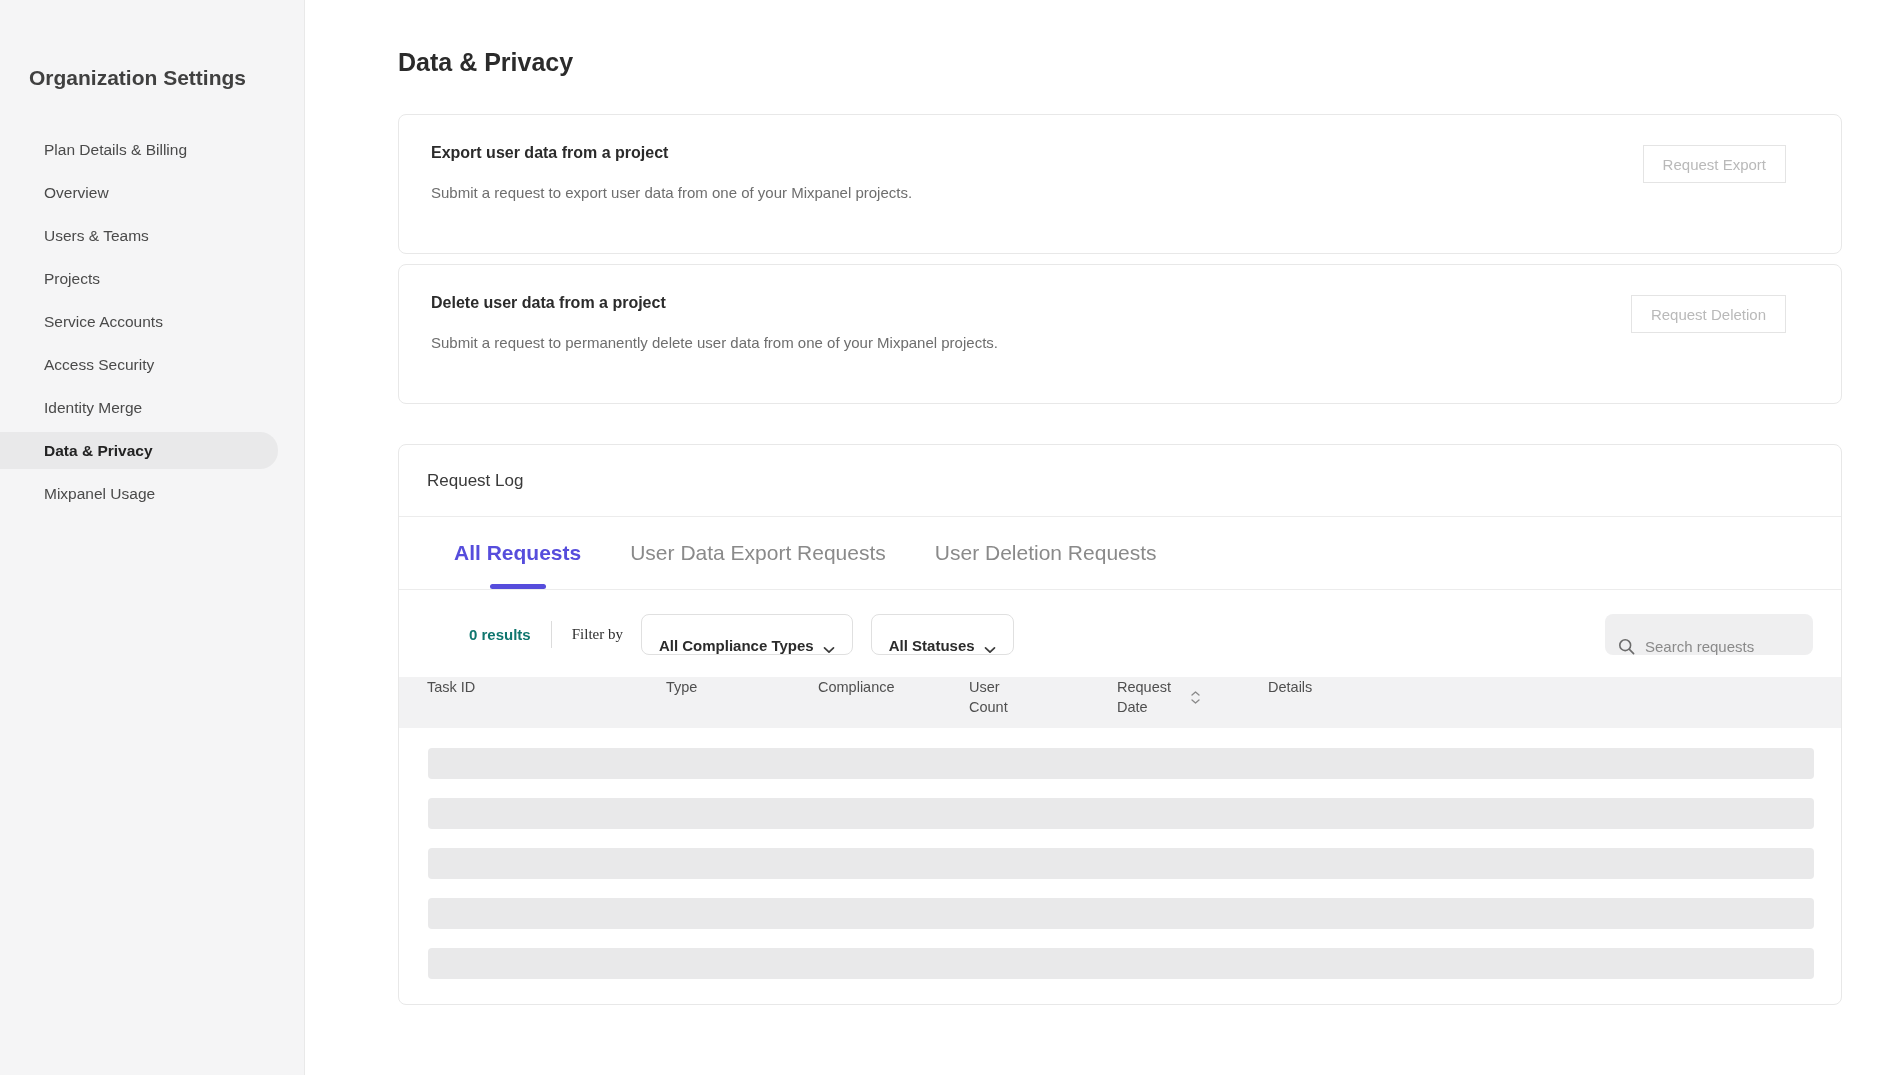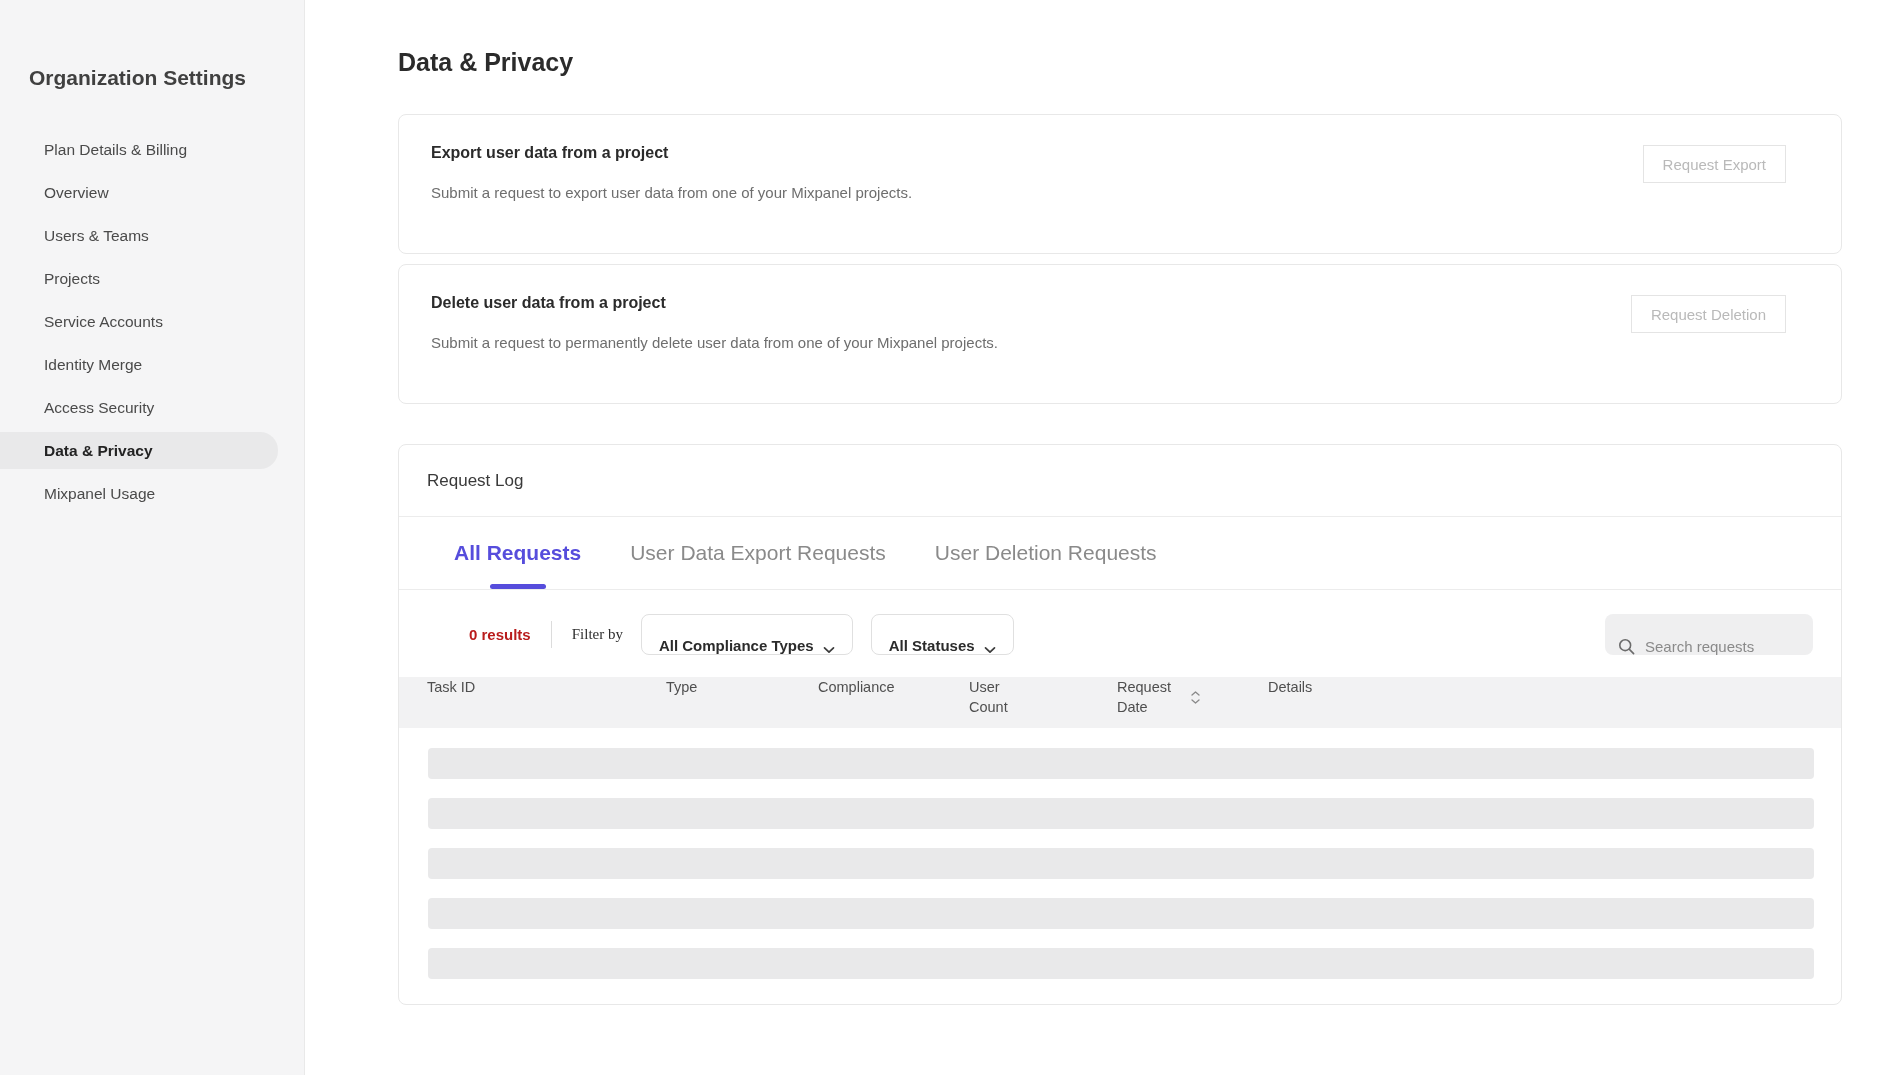--- a/index.html
+++ b/index.html
@@ -152,21 +152,21 @@
 
   .filter-row {
     display: flex;
     align-items: center;
     padding: 24px 28px 22px 28px;
   }
   .results-count {
     margin-left: 42px;
     font-size: 15px;
     font-weight: 700;
-    color: #b91c1c;
+    color: #0f766e;
   }
   .v-divider {
     width: 1px;
     height: 27px;
     background: #dcdcdc;
     margin: 0 20px;
   }
   .filter-by {
     font-size: 15px;
     font-weight: 500;
@@ -256,22 +256,22 @@
 <div class="app">
 
   <div class="sidebar">
     <div class="sidebar-title">Organization Settings</div>
     <div class="nav">
         <div class="nav-item">Plan Details &amp; Billing</div>
         <div class="nav-item">Overview</div>
         <div class="nav-item">Users &amp; Teams</div>
         <div class="nav-item">Projects</div>
         <div class="nav-item">Service Accounts</div>
+        <div class="nav-item">Access Security</div>
         <div class="nav-item">Identity Merge</div>
-        <div class="nav-item">Access Security</div>
         <div class="nav-item active">Data &amp; Privacy</div>
         <div class="nav-item">Mixpanel Usage</div>
       </div>
   </div>
 
   <div class="main">
     <div class="page-title">Data &amp; Privacy</div>
 
     <div class="card">
       <div class="card-title">Export user data from a project</div>

